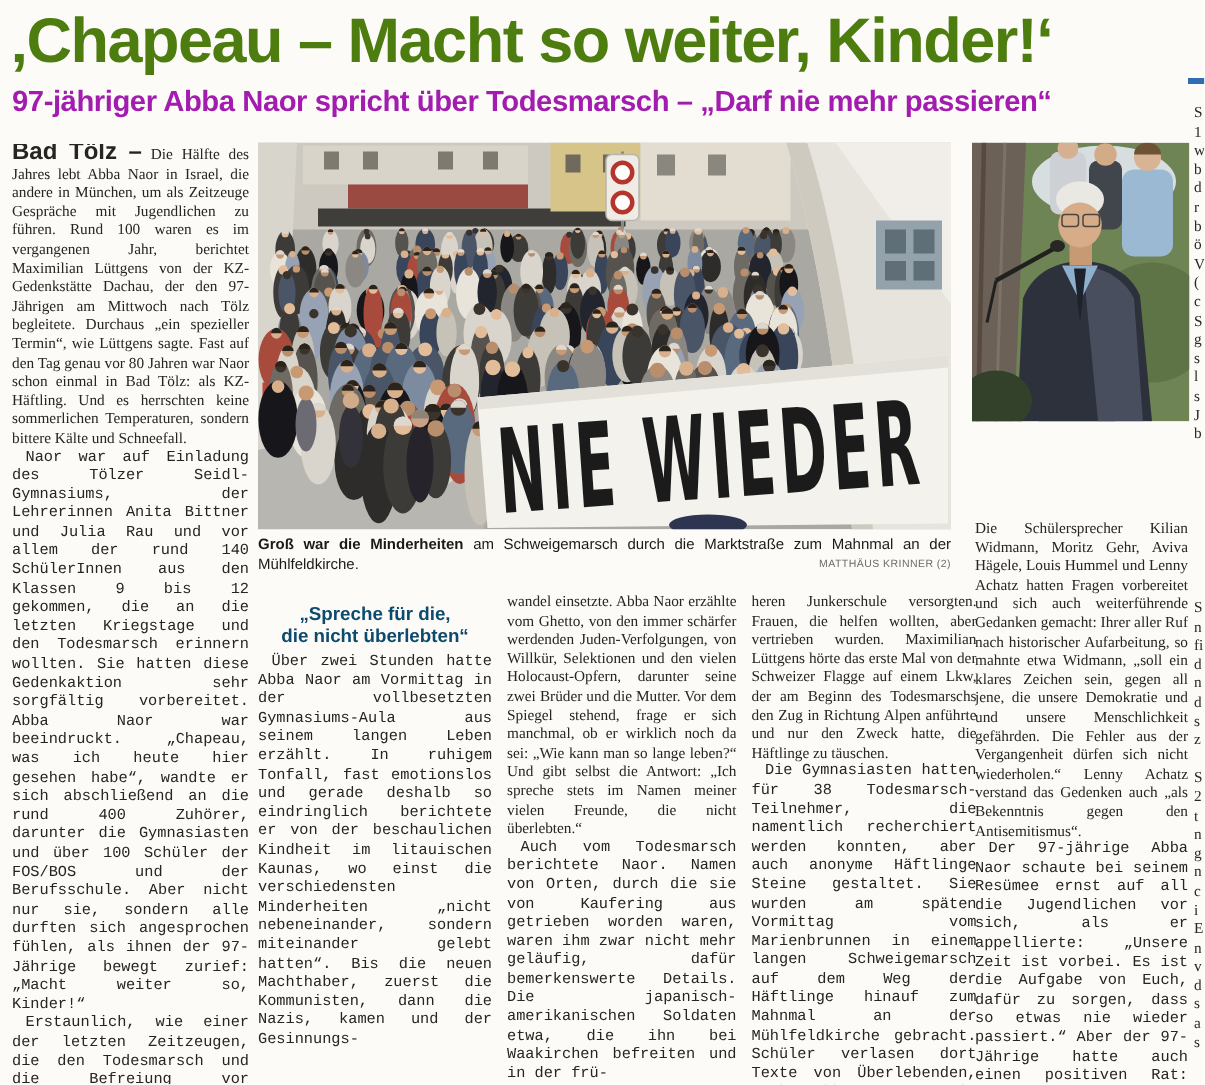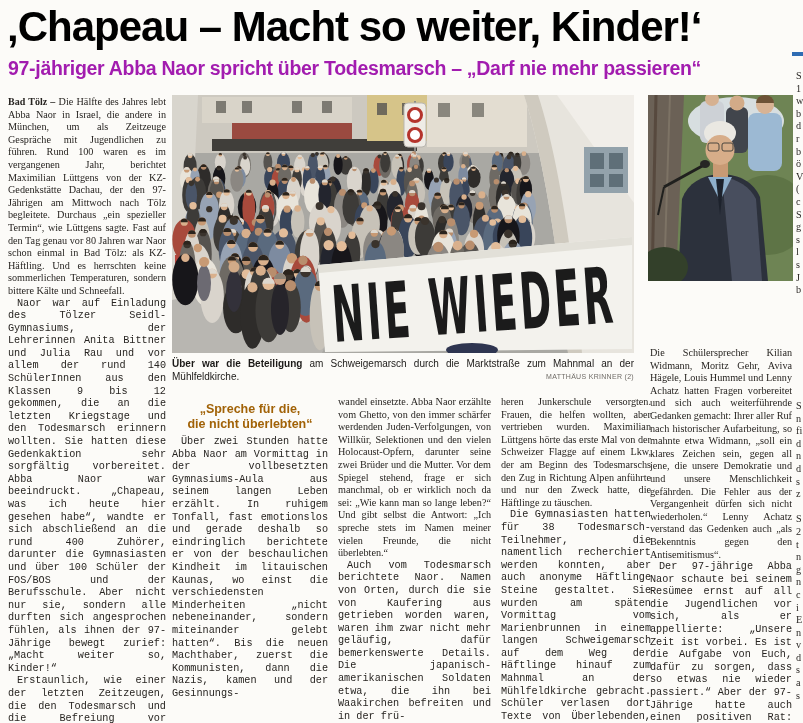--- a/index.html
+++ b/index.html
@@ -2,38 +2,38 @@
 <html lang="de"><head>
 <meta charset="utf-8">
 <style>
   * { margin:0; padding:0; box-sizing:border-box; }
   html,body { width:803px; height:723px; background:#ffffff; }
   #page { position:relative; width:803px; height:723px; background:#fcfbf8; overflow:hidden;
           font-family:"Liberation Serif","DejaVu Serif",serif; color:#272421; }
 
   .headline { position:absolute; left:7px; top:3px; width:792px; white-space:nowrap;
               font-family:"Liberation Sans","DejaVu Sans",sans-serif; font-weight:700;
-              font-size:42px; letter-spacing:-1px; color:#000000; }
+              font-size:42px; letter-spacing:-1px; color:#4d7c0f; }
   .subheadline { position:absolute; left:8px; top:57px; white-space:nowrap;
                  font-family:"Liberation Sans","DejaVu Sans",sans-serif; font-weight:700;
                  font-size:19.5px; letter-spacing:-0.3px; color:#a21caf; }
 
   .col { position:absolute; font-size:10.2px; line-height:12.6px; text-align:justify;
          overflow:hidden; hyphens:auto; -webkit-hyphens:auto; }
   .col1 { left:8px;   top:96px;  width:158px; height:627px; }
   .col2 { left:172px; top:396px; width:156px; height:327px; }
   .col3 { left:338px; top:396px; width:153px; height:327px; }
   .col4 { left:501px; top:396px; width:150px; height:327px; }
   .col5 { left:650px; top:347px; width:142px; height:376px; }
   .para { margin:0; }
   .indent { text-indent:9px;font-family:Liberation Mono, monospace; }
-  .dateline { font-family:Liberation Serif, serif; font-weight:700; font-size:10px; }
+  .dateline { font-family:Liberation Sans, sans-serif; font-weight:700; font-size:16px; }
   .crosshead { font-family:"Liberation Sans","DejaVu Sans",sans-serif; font-weight:700;
                font-size:12.5px; line-height:14.5px; text-align:center; margin:6px 0 5px;
-               white-space:pre-line; color:#a16207; }
+               white-space:pre-line; color:#0c4a6e; }
   .author { text-align:right; font-family:"Liberation Sans","DejaVu Sans",sans-serif; font-weight:700;
             font-size:9.5px; letter-spacing:0.2px; margin-top:15px; color:#141210; }
 
   figure { position:absolute; margin:0; overflow:hidden; }
   .photo-march   { left:172px; top:95px; width:462px; height:258px; }
   .photo-speaker { left:648px; top:95px; width:145px; height:186px; }
 
   .caption { position:absolute; font-family:"Liberation Sans","DejaVu Sans",sans-serif;
              font-size:10px; line-height:13px; color:#1c1a18; text-align:justify; }
   .caption-march   { left:172px; top:357px; width:462px; height:27px; }
@@ -699,21 +699,21 @@
         <circle cx="32" cy="167" r="5" fill="#c89a74"></circle>
       </g>
 
       <polygon points="146,170 460,142 460,254 153,257" fill="#f3f2ed"></polygon>
       <polygon points="146,170 460,142 460,150 147,178" fill="#e2e0d8"></polygon>
       <text transform="translate(162,247) rotate(-4) scale(1,2.05)" font-family="DejaVu Sans, sans-serif" font-size="38" font-weight="bold" letter-spacing="3" fill="#1b1b1b">NIE WIEDER</text>
       <ellipse cx="300" cy="255" rx="26" ry="7" fill="#2e3550"></ellipse>
     </svg>
   </figure>
   <div class="caption caption-march">
-    <b>Über war die Beteiligung</b><span> am Schweigemarsch durch die Marktstraße zum Mahnmal an der Mühlfeldkirche.</span>
+    <b>Groß war die Minderheiten</b><span> am Schweigemarsch durch die Marktstraße zum Mahnmal an der Mühlfeldkirche.</span>
     <span class="credit">MATTHÄUS KRINNER (2)</span>
   </div>
 
   <div class="col col2">
     <h3 class="crosshead">„Spreche für die,
 die nicht überlebten“</h3>
     <p class="para indent">Über zwei Stunden hatte Abba Naor am Vormittag in der vollbesetzten Gymnasiums-Aula aus seinem langen Leben erzählt. In ruhigem Tonfall, fast emotionslos und gerade deshalb so eindringlich berichtete er von der beschaulichen Kindheit im litauischen Kaunas, wo einst die verschiedensten Minderheiten „nicht nebeneinander, sondern miteinander gelebt hatten“. Bis die neuen Machthaber, zuerst die Kommunisten, dann die Nazis, kamen und der Gesinnungs-</p>
   </div>
   <div class="col col3">
     <p class="para">wandel einsetzte. Abba Naor erzählte vom Ghetto, von den immer schärfer werdenden Juden-Verfolgungen, von Willkür, Selektionen und den vielen Holocaust-Opfern, darunter seine zwei Brüder und die Mutter. Vor dem Spiegel stehend, frage er sich manchmal, ob er wirklich noch da sei: „Wie kann man so lange leben?“ Und gibt selbst die Antwort: „Ich spreche stets im Namen meiner vielen Freunde, die nicht überlebten.“</p>

